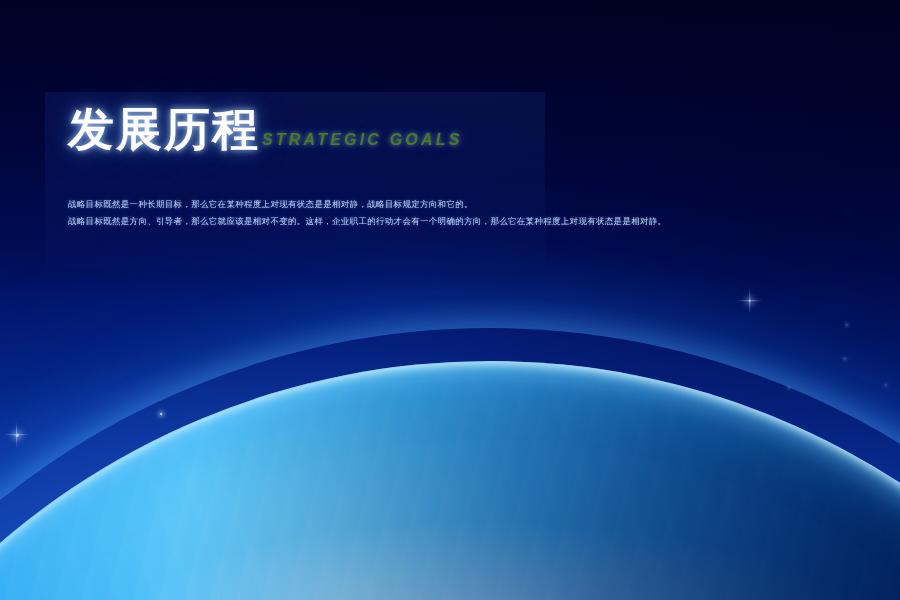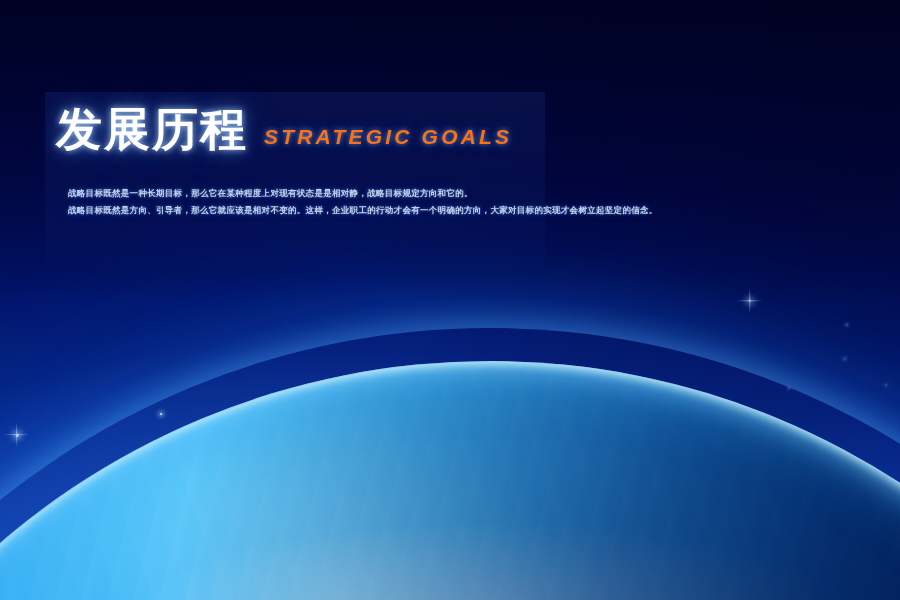--- a/index.html
+++ b/index.html
@@ -209,21 +209,21 @@
     height: 176px;
     background: linear-gradient(180deg,
       rgba(38,64,170,0.20) 0%,
       rgba(30,54,150,0.14) 55%,
       rgba(18,36,118,0.07) 100%);
     pointer-events: none;
   }
 
   .headline-block {
     position: absolute;
-    left: 56px;
+    left: 68px;
     top: 106px;
     width: 640px;
   }
   .title-row {
     display: flex;
     align-items: flex-end;
     gap: 0px;
     white-space: nowrap;
   }
   .title-cn {
@@ -235,36 +235,35 @@
     color: #ffffff;
     text-shadow:
       0 0 6px rgba(180,215,255,0.85),
       0 0 16px rgba(110,175,255,0.55),
       0 0 34px rgba(60,130,240,0.35);
   }
   .title-en {
     font-family: "Liberation Sans", "DejaVu Sans", sans-serif;
     font-style: italic;
     font-weight: 700;
-    font-size: 21px;
+    font-size: 16px;
     letter-spacing: 3.2px;
-    color: #f97316;
-    margin-left: 16px;
+    color: #4d7c0f;
+    margin-left: 2px;
     padding-bottom: 3px;
     text-shadow:
       0 0 5px rgba(140,185,255,0.60),
       0 0 13px rgba(70,130,230,0.40);
   }
 
   .body-copy {
     position: absolute;
     left: 68px;
-    top: 185px;
+    top: 196px;
     width: 700px;
-    font-weight: bold;
   }
   .body-line {
     font-family: "DejaVu Sans", "Liberation Sans", sans-serif;
     font-size: 8.5px;
     line-height: 17px;
     letter-spacing: 0.3px;
     color: #c3d2ee;
     white-space: nowrap;
     text-shadow:
       0 0 3px rgba(120,170,250,0.55),
@@ -306,16 +305,16 @@
 
   <div class="headline-block">
     <div class="title-row">
       <span class="title-cn">发展历程</span>
       <span class="title-en">STRATEGIC GOALS</span>
     </div>
   </div>
 
   <div class="body-copy" id="body-copy">
       <div class="body-line">战略目标既然是一种长期目标，那么它在某种程度上对现有状态是是相对静，战略目标规定方向和它的。</div>
-      <div class="body-line">战略目标既然是方向、引导者，那么它就应该是相对不变的。这样，企业职工的行动才会有一个明确的方向，大家对目标的实现才会树立起坚定的信念。</div>
+      <div class="body-line">战略目标既然是方向、引导者，那么它就应该是相对不变的。这样，企业职工的行动才会有一个明确的方向，那么它在某种程度上对现有状态是是相对静。</div>
     </div>
 
 </div>
 
 </body></html>

